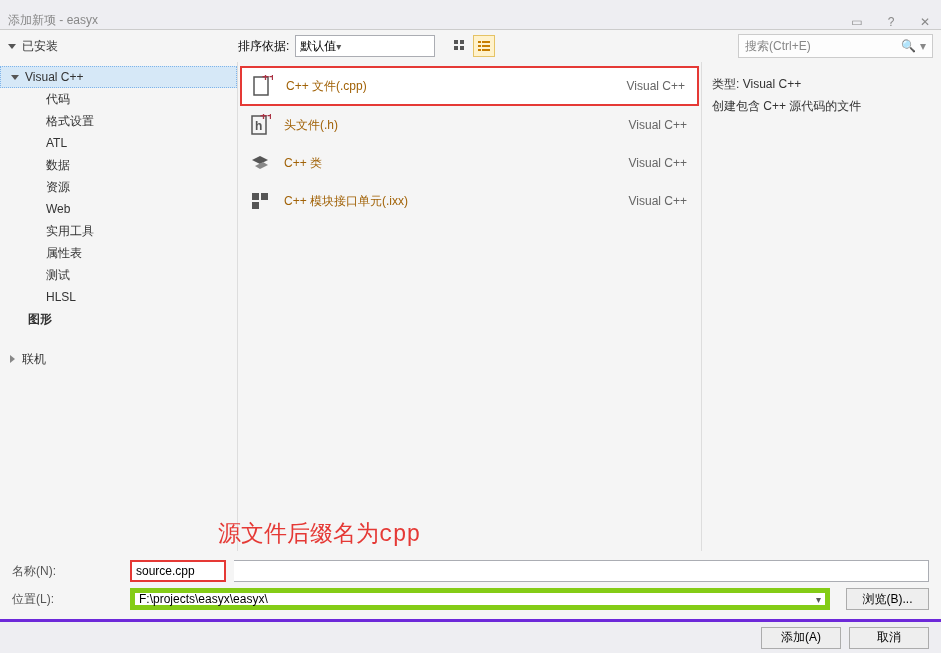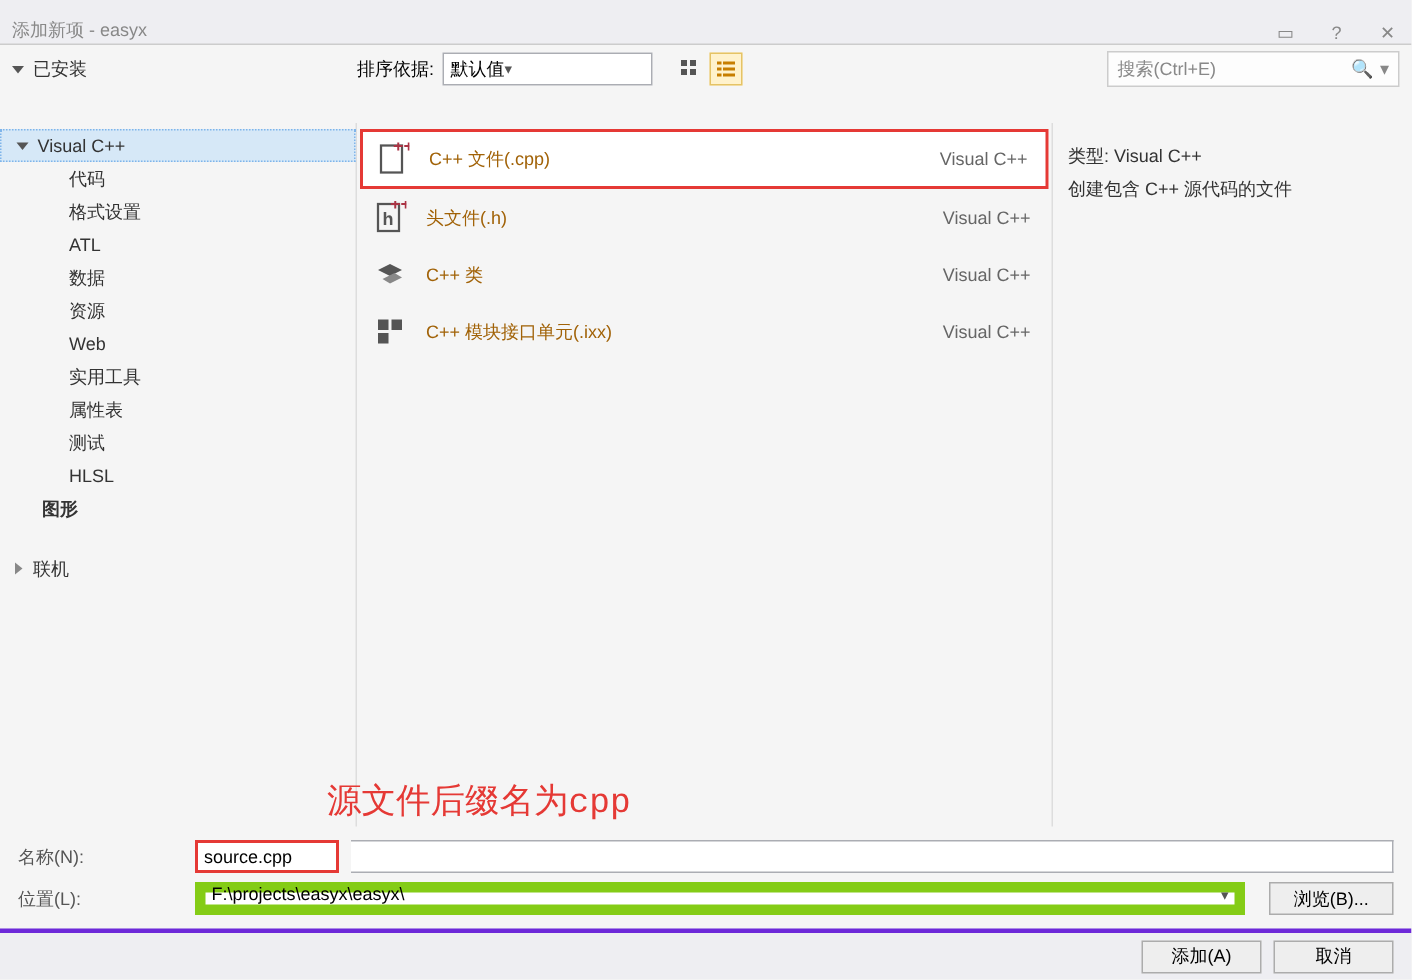--- a/index.html
+++ b/index.html
@@ -15,21 +15,21 @@
 .toolbar .tri { display: inline-block; width: 0; height: 0; border-top: 5px solid #555; border-left: 4px solid transparent; border-right: 4px solid transparent; margin-right: 6px; }
 .sort-area { display: flex; align-items: center; gap: 6px; }
 .sort-select { width: 140px; height: 22px; border: 1px solid #abadb3; background: #fff; padding: 0 4px; display: flex; align-items: center; justify-content: flex-start; }
 .sort-select .arrow { font-size: 10px; color: #555; }
 .view-btns { display: flex; gap: 2px; margin-left: 8px; }
 .view-btn { width: 22px; height: 22px; border: 1px solid transparent; display: flex; align-items: center; justify-content: center; }
 .view-btn.active { border: 1px solid #e5c365; background: #fff2cc; }
 .search-box { margin-left: auto; width: 195px; height: 24px; border: 1px solid #ccc; background: #fdfdfd; display: flex; align-items: center; padding: 0 6px; color: #888; }
 .search-box .mag { margin-left: auto; color: #555; }
 
-.main { display: flex; height: 490px; margin-top: 20px; }
+.main { display: flex; height: 490px; }
 .sidebar { width: 238px; background: #f5f5f5; border-right: 1px solid #ddd; padding-top: 4px; }
 .tree-node { display: flex; align-items: center; height: 22px; padding-left: 10px; color: #333; }
 .tree-node.l1 { padding-left: 10px; }
 .tree-node.l2 { padding-left: 28px; font-weight: bold; }
 .tree-node.l3 { padding-left: 46px; }
 .tree-node .tri-r { display: inline-block; width: 0; height: 0; border-top: 5px solid #555; border-left: 4px solid transparent; border-right: 4px solid transparent; margin-right: 6px; }
 .tree-node .tri-c { display: inline-block; width: 0; height: 0; border-left: 5px solid #888; border-top: 4px solid transparent; border-bottom: 4px solid transparent; margin-right: 7px; }
 .tree-node.selected { background: #d6e8f7; border: 1px dotted #7eb4ea; }
 
 .center { flex: 1; background: #f5f5f5; padding: 4px 2px; }
@@ -41,21 +41,21 @@
 
 .right-pane { width: 240px; background: #f5f5f5; border-left: 1px solid #ddd; padding: 12px 10px; color: #333; line-height: 1.8; }
 
 .annotation { position: absolute; left: 218px; top: 518px; color: #e53935; font-size: 23px; font-family: Liberation Mono, monospace; font-weight: 400; pointer-events: none; }
 
 .bottom { position: absolute; bottom: 34px; left: 0; right: 0; padding: 6px 12px; background: #f5f5f5; }
 .field-row { display: flex; align-items: center; height: 28px; gap: 8px; }
 .field-row .lbl { width: 110px; color: #555; }
 .field-row input { flex: 1; height: 22px; border: 1px solid #abadb3; padding: 0 4px; background: #fff; }
 .field-row input.hl { border: 2px solid #e53935; width: 96px; flex: none; }
-.field-row .combo { flex: 1; height: 22px; border: 7px solid #84cc16; background: #fff; display: flex; align-items: flex-end; padding: 0 4px; }
+.field-row .combo { flex: 1; height: 22px; border: 5px solid #84cc16; background: #fff; display: flex; align-items: center; padding: 0 4px; }
 .field-row .combo .arrow { margin-left: auto; font-size: 10px; color: #555; }
 .browse-btn { width: 83px; height: 22px; border: 1px solid #acacac; background: #eee; margin-left: 8px; }
 
 .footer { position: absolute; bottom: 0; left: 0; right: 0; height: 34px; background: #eeeef2; border-top: 3px solid #6d28d9; display: flex; align-items: center; justify-content: flex-end; padding: 0 12px; gap: 8px; }
 .footer button { width: 80px; height: 22px; border: 1px solid #acacac; background: #eee; }
 
 svg { display: block; }
 </style>
 </head>
 <body>

